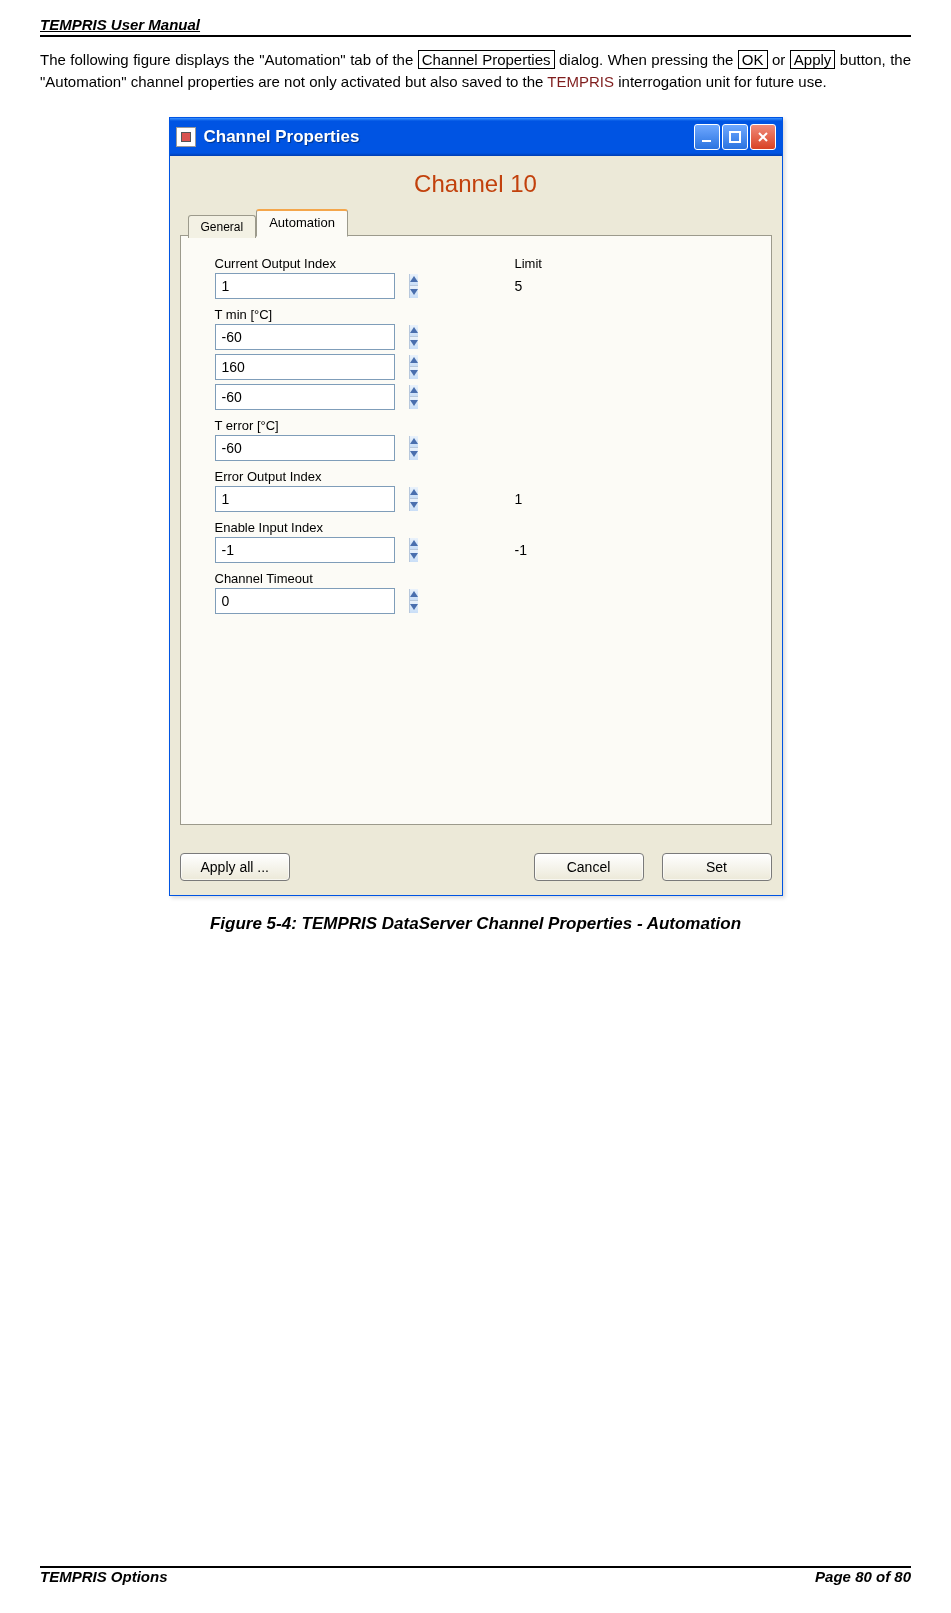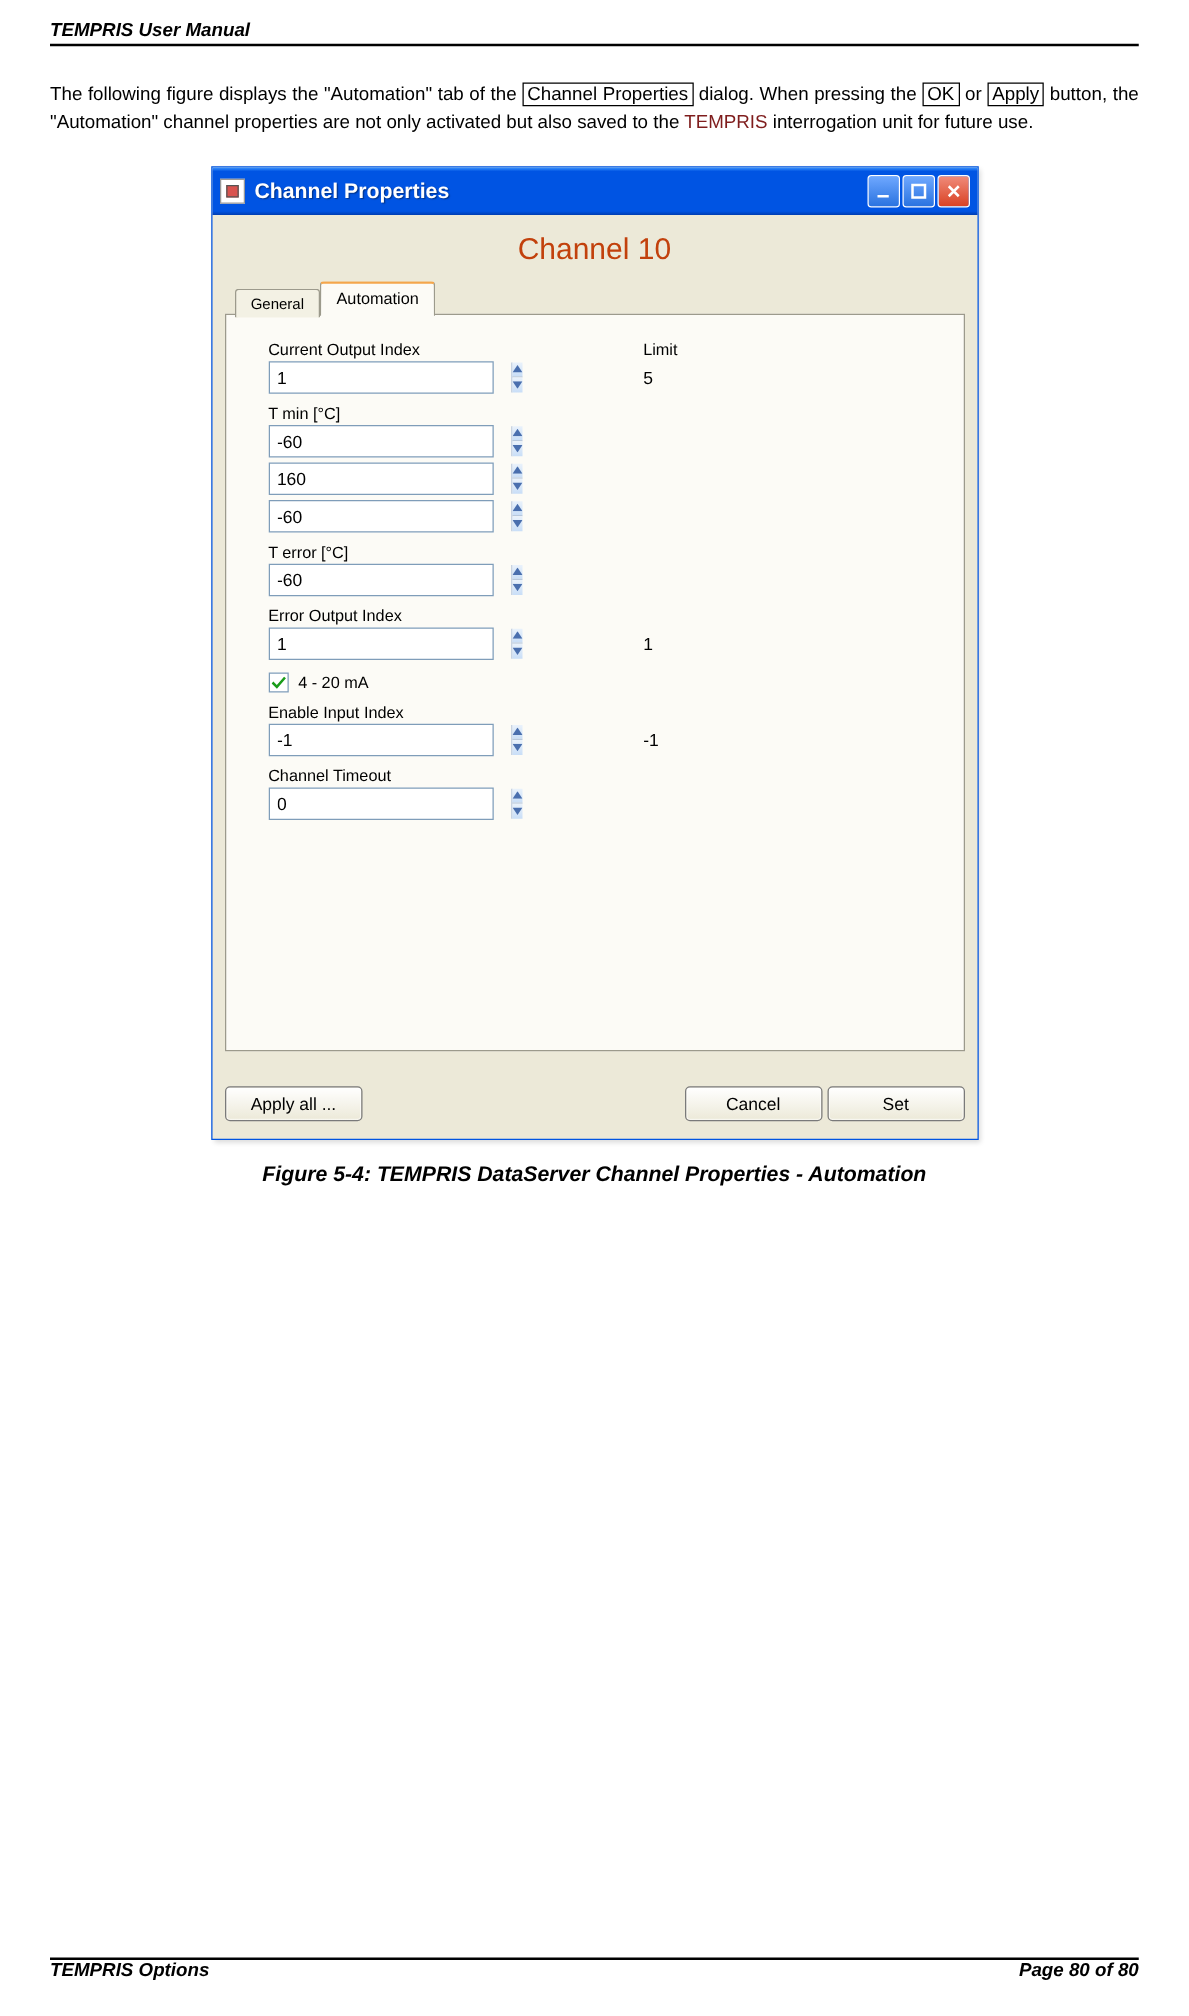--- a/index.html
+++ b/index.html
@@ -13,21 +13,22 @@
   }
   .page {
     padding: 16px 40px 0 40px;
   }
   .top-header {
     font-style: italic;
     font-weight: bold;
     font-size: 15px;
     border-bottom: 2px solid #000;
     padding-bottom: 2px;
-    margin-bottom: 28px;
+    margin-bottom: 12px;
+    text-decoration: underline;
   }
   .intro {
     font-size: 15px;
     line-height: 1.45;
     text-align: justify;
     margin-bottom: 24px;
   }
   .boxed {
     border: 1px solid #000;
     padding: 0 3px;
@@ -201,21 +202,21 @@
     justify-content: center;
   }
   .chk svg { width: 12px; height: 12px; }
   .btn-row {
     display: flex;
     justify-content: space-between;
     align-items: center;
     margin-top: 28px;
     gap: 14px;
   }
-  .btn-row .right { display: flex; gap: 4px; justify-content: space-between; }
+  .btn-row .right { display: flex; gap: 18px; justify-content: space-between; }
   .xpbtn {
     border: 1px solid #7a7a7a;
     border-radius: 4px;
     background: linear-gradient(#fff,#ece9d8);
     padding: 5px 20px;
     font-size: 14px;
     min-width: 110px;
     text-align: center;
     box-shadow: inset 0 0 0 1px rgba(255,255,255,0.6);
   }
@@ -399,28 +400,20 @@
                 <div class="arrow">
                     <svg viewBox="0 0 8 6">
                       <path d="M0 0 L4 6 L8 0 Z" fill="#4a6fae"></path>
                     </svg>
                   </div>
               </div>
             </div>
             <div class="side">1</div>
           </div>
 
-          <div class="check-row">
-            <div class="chk">
-              <svg viewBox="0 0 12 12">
-                  <path d="M1 6 L4.5 9.5 L11 2" stroke="#1a9c1a" stroke-width="2" fill="none"></path>
-                </svg>
-            </div>
-            <span style="font-size:13px;">4 - 20 mA</span>
-          </div>
 
           <div class="field-label">Enable Input Index</div>
           <div class="field-row">
             <div class="spin">
               <input value="-1" style="">
               <div class="arrows">
                 <div class="arrow">
                     <svg viewBox="0 0 8 6">
                       <path d="M0 6 L4 0 L8 6 Z" fill="#4a6fae"></path>
                     </svg>

